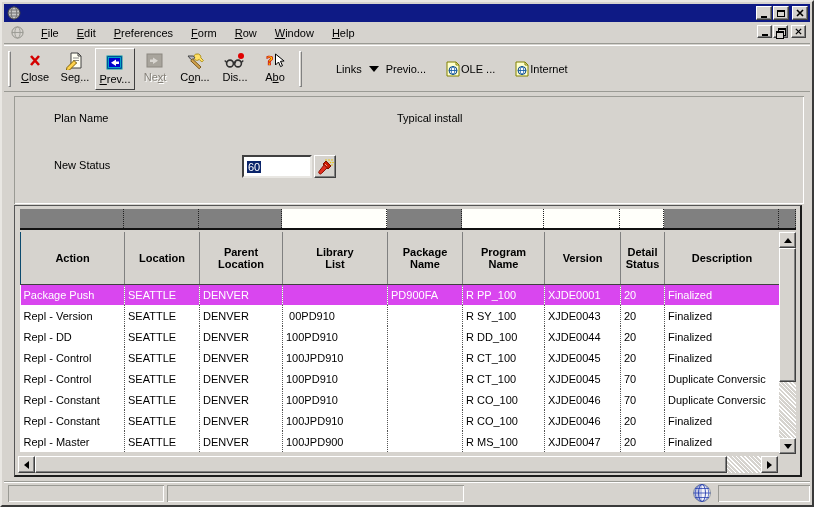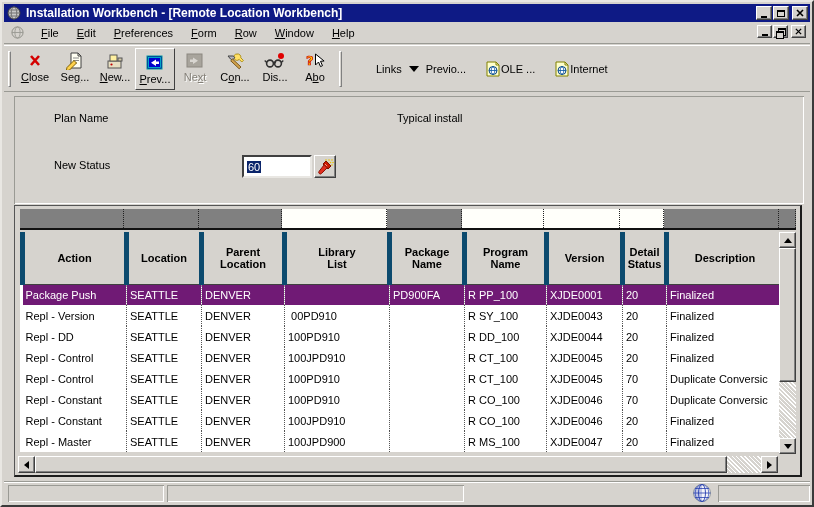--- a/index.html
+++ b/index.html
@@ -56,25 +56,25 @@
     box-shadow:inset -1px -1px 0 #808080;display:flex;align-items:center;justify-content:center;}
   
   .gridpanel{position:absolute;left:12px;top:203px;width:788px;height:272px;background:#d6d3ce;
     border:1px solid #555;border-right:2px solid #1c1c1c;border-bottom:2px solid #1c1c1c;}
   .qbe{position:absolute;left:5px;top:3px;height:21px;display:flex;border-bottom:2px solid #111;}
   .qbe-cell{height:100%;border-right:1px dotted #222;}
   .qbe-cell.off{background:#808080;}
   .qbe-cell.on{background:#fffffa;}
   table.grid{position:absolute;left:5px;top:26px;border-collapse:collapse;table-layout:fixed;background:#fff;}
   table.grid th{background:#d6d3ce;font-weight:bold;font-size:11px;text-align:center;vertical-align:middle;
-    height:52px;white-space:pre-line;border-left:5px solid #0c4a6e;border-right:1px solid #808080;
+    height:52px;white-space:pre-line;border-left:1px solid #0c4a6e;border-right:1px solid #808080;
     border-bottom:1px solid #404040;padding:0 1px;overflow:hidden;}
   table.grid td{height:21px;font-size:11px;padding:0 0 0 3px;white-space:pre;overflow:hidden;
     border-right:1px dotted #555;}
-  tr.grid-row.selected{background:#701a75;color:#fff;}
+  tr.grid-row.selected{background:#d946ef;color:#fff;}
   tr.grid-row.selected td{border-right:1px dotted #9a9a9a;}
   
   .vscroll{position:absolute;left:764px;top:26px;width:17px;height:222px;}
   .hscroll{position:absolute;left:3px;top:250px;width:760px;height:17px;display:flex;}
   .sbtn,.sthumb{background:#d6d3ce;border:1px solid;border-color:#fff #404040 #404040 #fff;
     box-shadow:inset -1px -1px 0 #808080;display:flex;align-items:center;justify-content:center;}
   .strack{background-image:repeating-linear-gradient(45deg,#fff 0 1px,#d6d3ce 1px 3px);}
   .vscroll .sbtn{position:absolute;left:0;width:17px;height:16px;}
   .vscroll .sthumb{position:absolute;left:0;top:16px;width:17px;height:134px;}
   .vscroll .strack{position:absolute;left:0;top:150px;width:17px;height:56px;}
@@ -99,21 +99,20 @@
 <div class="window">
 
   <div class="titlebar">
     <span style="display:flex;">
       <svg width="14" height="14" viewBox="0 0 14 14">
         <circle cx="7" cy="7" r="6" fill="#c8c8c8" stroke="#404040"></circle>
         <ellipse cx="7" cy="7" rx="2.8" ry="6" fill="none" stroke="#707070"></ellipse>
         <path d="M1 7 h12 M2.2 4 h9.6 M2.2 10 h9.6" stroke="#707070" fill="none"></path>
       </svg>
     </span>
-    <span class="title-text">Installation Workbench - [Remote Location Workbench]</span>
     <span class="winbtns">
       <span class="wbtn">
           <span class="g-min"></span>
         </span>
       <span class="wbtn">
           <span class="g-max"></span>
         </span>
       <span class="wbtn gapL">
         <svg width="8" height="8" viewBox="0 0 8 8">
             <path d="M1 1 L7 7 M7 1 L1 7" stroke="#000" stroke-width="1.6"></path>
@@ -169,31 +168,20 @@
         <svg width="20" height="18" viewBox="0 0 20 18">
           <path d="M6 1 h7 l3 3 v12 h-10 z" fill="#fffff2" stroke="#404040"></path>
           <path d="M13 1 v3 h3" fill="none" stroke="#404040"></path>
           <path d="M8 6 h6 M8 8.5 h6 M8 11 h4" stroke="#8a8a8a"></path>
           <path d="M2 15.5 L9 8.5 l2.5 2.5 -7 7 -3.2 0.8 z" fill="#ffd24d" stroke="#806000"></path>
         </svg>
       </span>
       <span class="lb">Se<u>g</u>...</span>
     </span>
 
-    <span class="tbtn">
-      <span class="ic">
-        <svg width="20" height="18" viewBox="0 0 20 18">
-          <rect x="3" y="9" width="13" height="7" fill="#e6dec0" stroke="#555"></rect>
-          <rect x="5" y="3" width="7" height="6" fill="#fff0a0" stroke="#555"></rect>
-          <rect x="13" y="6" width="4" height="3" fill="#cfc7a8" stroke="#555"></rect>
-          <circle cx="6.5" cy="12.5" r="1.1" fill="#c00000"></circle>
-        </svg>
-      </span>
-      <span class="lb"><u>N</u>ew...</span>
-    </span>
 
     <span class="tbtn active">
       <span class="ic">
         <svg width="20" height="18" viewBox="0 0 20 18">
           <rect x="2" y="2" width="15" height="13" fill="#000099" stroke="#009a9a"></rect>
           <rect x="3.5" y="3.5" width="12" height="10" fill="#0000cc" stroke="#00cccc" stroke-width="0.8"></rect>
           <path d="M11 5.5 v2 h3 v2.5 h-3 v2 l-5 -3.2 z" fill="#fff"></path>
         </svg>
       </span>
       <span class="lb"><u>P</u>rev...</span>

